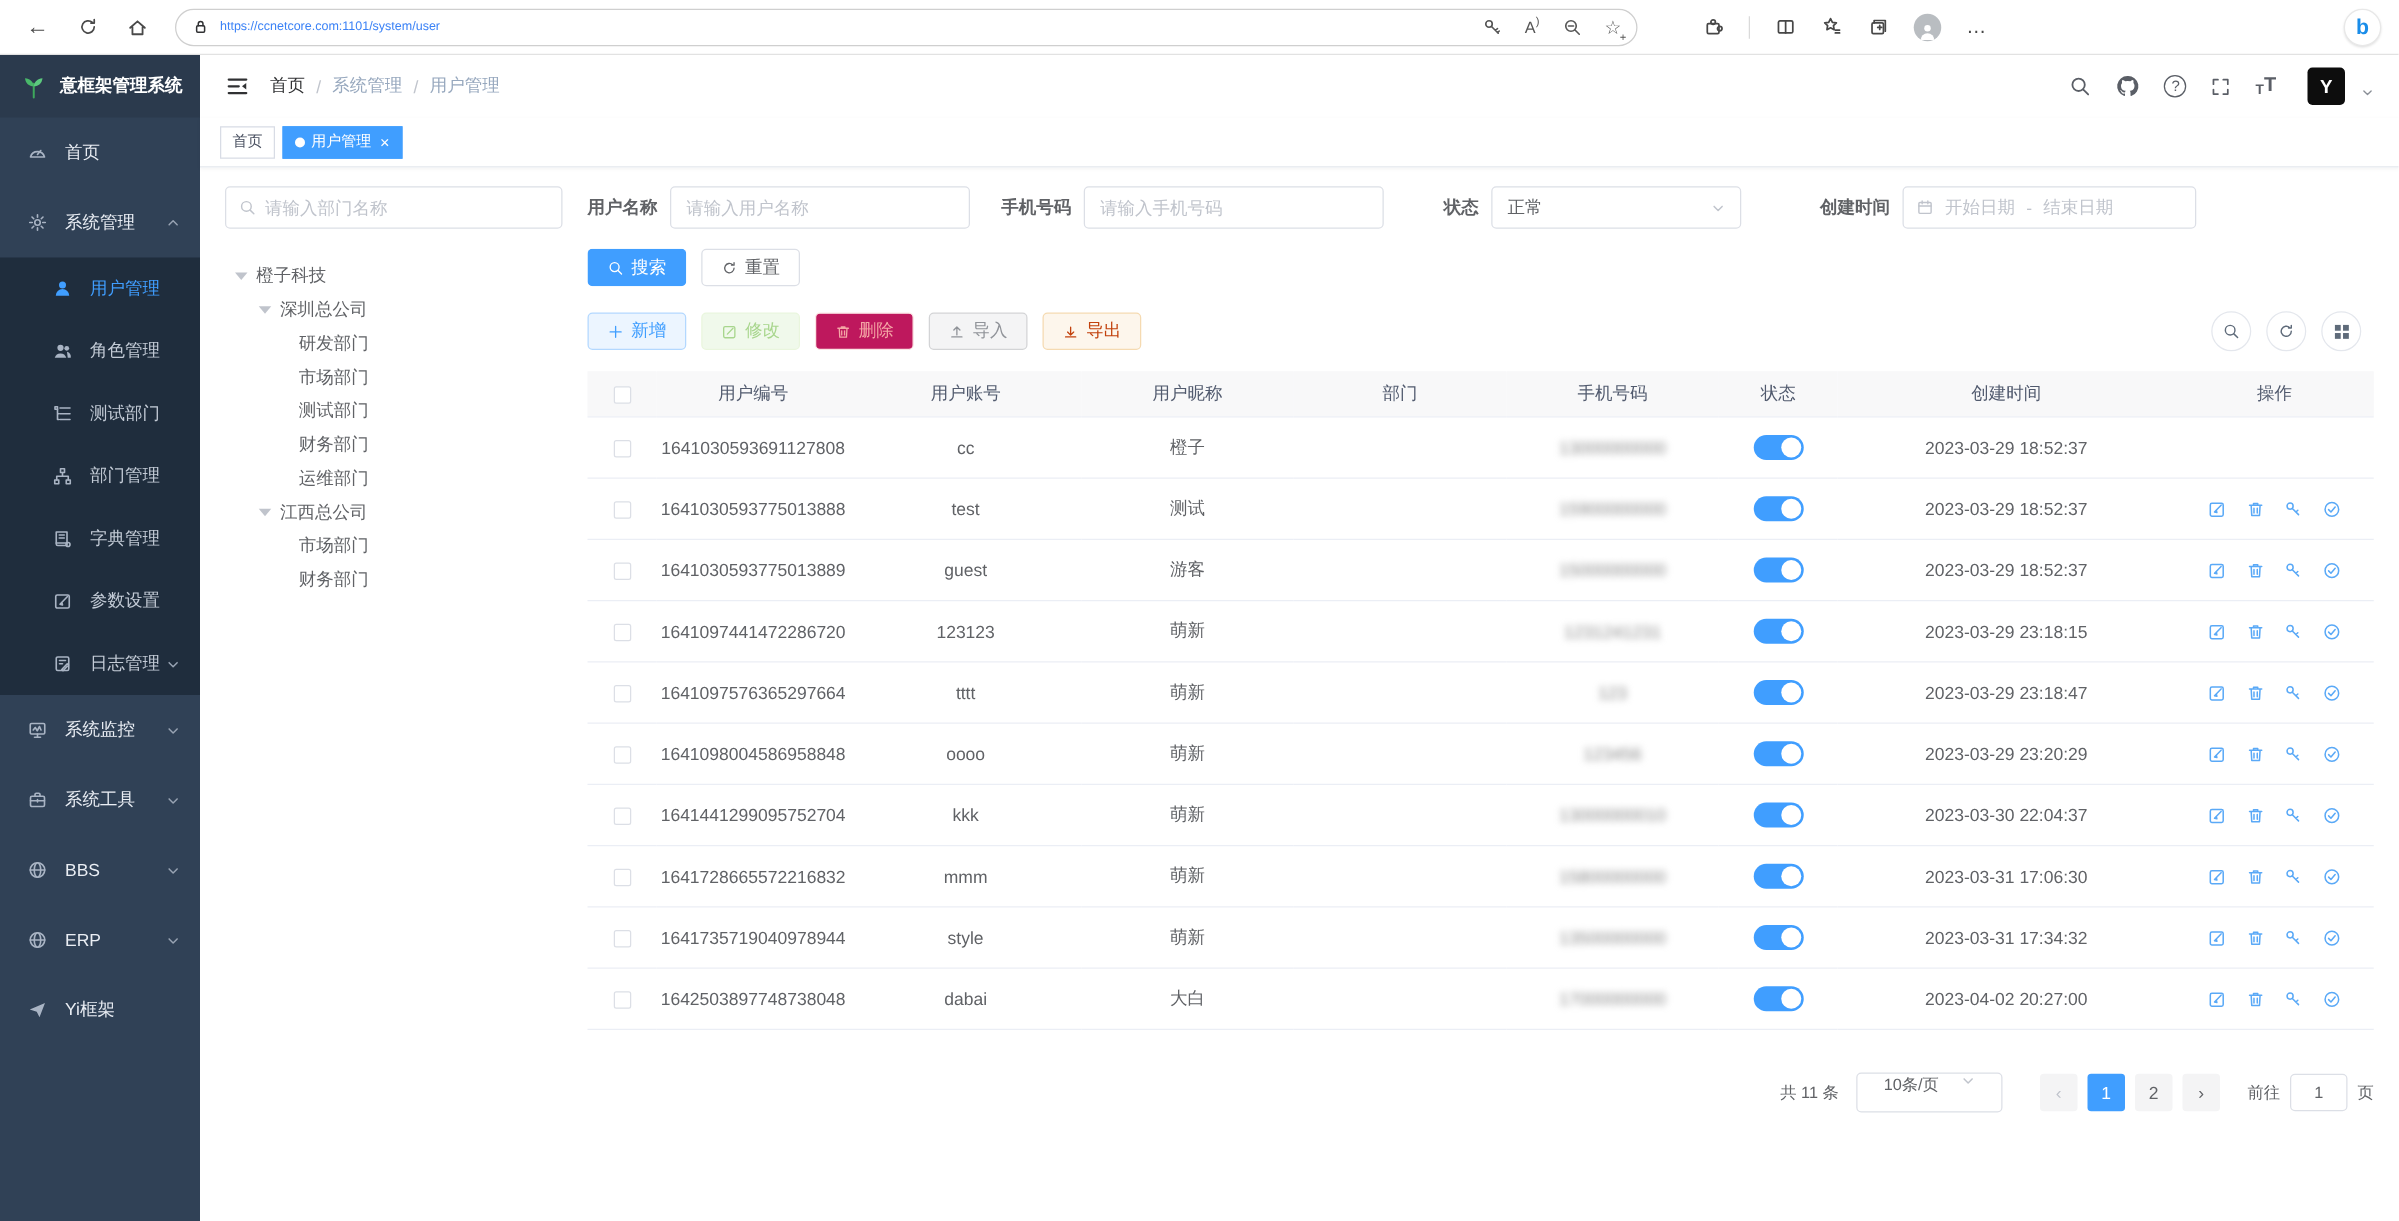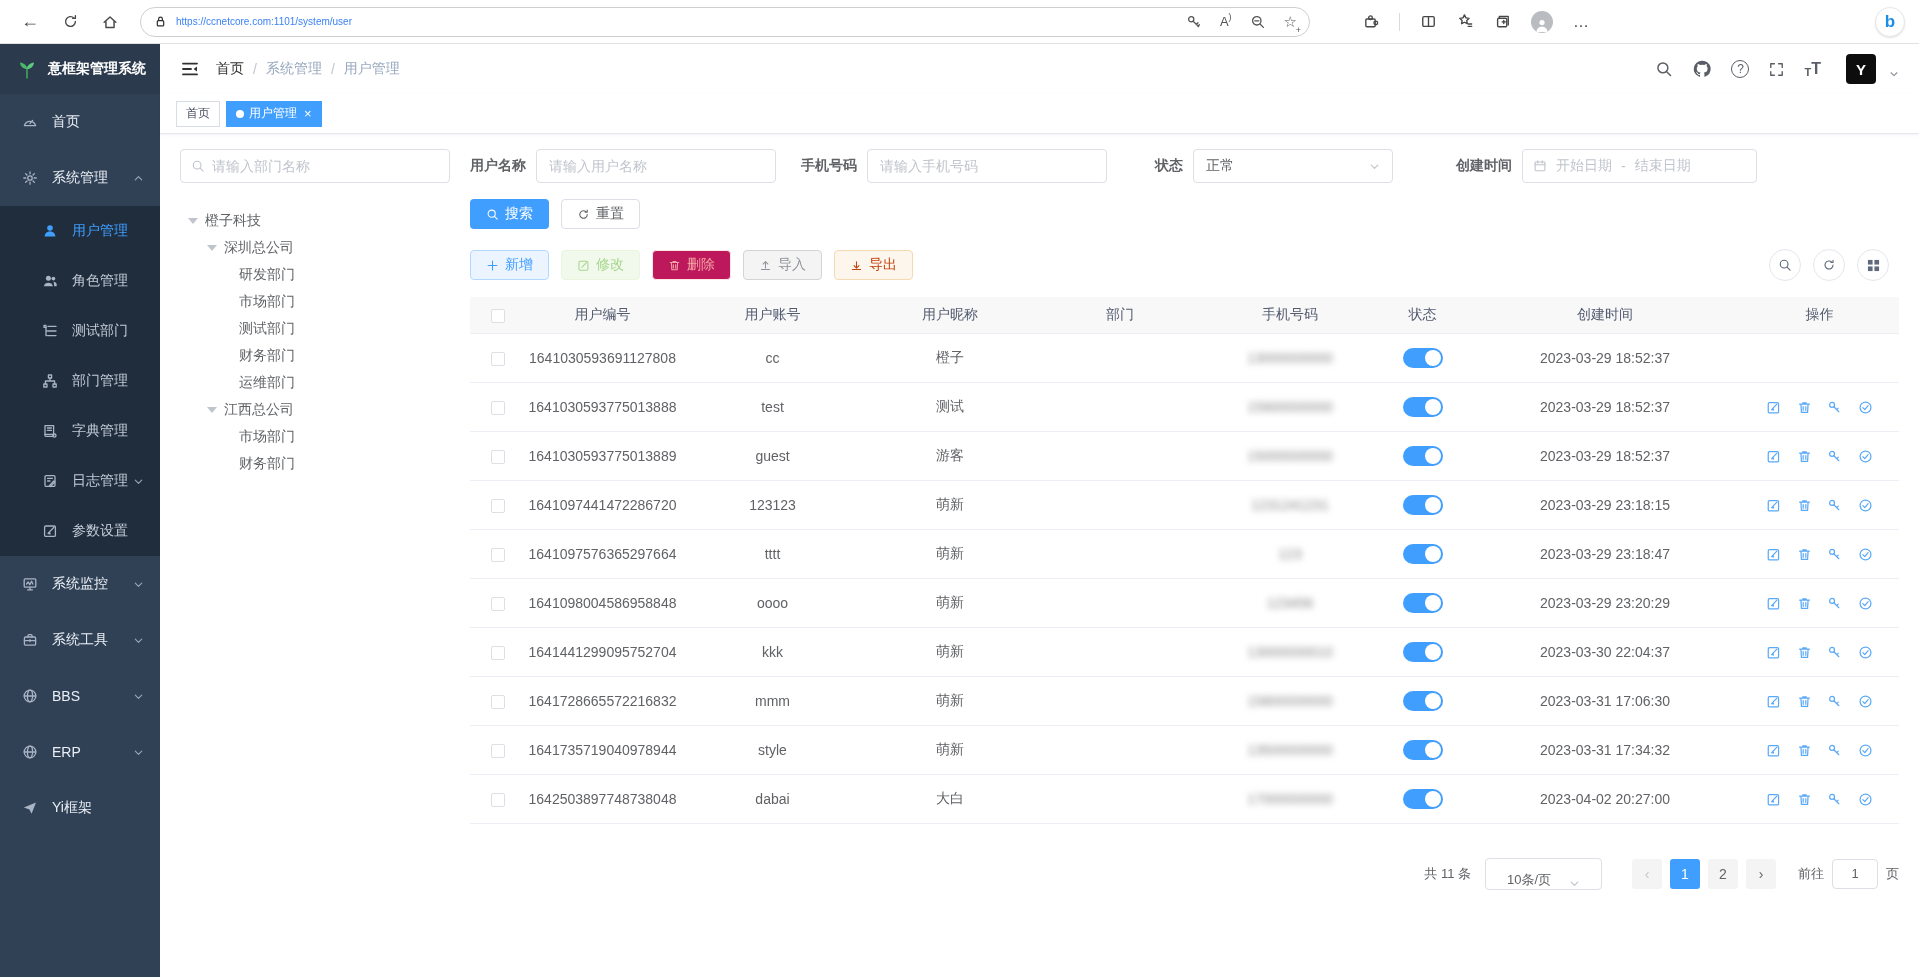--- a/index.html
+++ b/index.html
@@ -103,21 +103,21 @@
 .grid th{background:#f8f8f9;color:#515a6e;font-weight:normal;height:36px;border-bottom:1px solid #ebeef5;text-align:center}
 .grid td{height:49px;border-bottom:1px solid #ebeef5;text-align:center;white-space:nowrap;overflow:hidden}
 .cb{display:inline-block;width:14px;height:14px;border:1px solid #dcdfe6;border-radius:2px;background:#fff;cursor:pointer;vertical-align:middle}
 .blurred{filter:blur(3px);color:#8a8a8a}
 .toggle{display:inline-block;width:40px;height:20px;border-radius:10px;background:#409eff;position:relative;cursor:pointer;vertical-align:middle}
 .knob{position:absolute;right:2px;top:2px;width:16px;height:16px;border-radius:50%;background:#fff}
 .op{display:inline-flex;margin:0 6px;color:#5aa9f7;cursor:pointer;vertical-align:middle}
 
 .pager{margin-top:34px;display:flex;align-items:center;justify-content:flex-end;font-size:13px;color:#606266;padding-bottom:24px}
 .pager .total{margin-right:14px}
-.psel{width:117px;height:32px;border:1px solid #dcdfe6;border-radius:4px;display:flex;align-items:flex-end;justify-content:center;gap:18px;color:#606266;cursor:pointer;margin-right:22px}
+.psel{width:117px;height:32px;border:1px solid #dcdfe6;border-radius:4px;display:flex;align-items:flex-start;justify-content:center;gap:18px;color:#606266;cursor:pointer;margin-right:22px}
 .psel .sc{color:#c0c4cc}
 .pbtn{min-width:30px;height:30px;border-radius:3px;background:#f4f4f5;display:inline-flex;align-items:center;justify-content:center;font-size:14px;margin-left:8px;cursor:pointer}
 .pbtn.prev{color:#c0c4cc}
 .pbtn.page{color:#606266}
 .pbtn.active{background:#409eff;color:#fff}
 .goto-lbl{margin:0 8px 0 22px}
 .goto-input{width:46px;height:30px;border:1px solid #dcdfe6;border-radius:4px;text-align:center;font-size:13px;color:#606266;outline:0}
 .goto-unit{margin-left:8px}
 </style>
 </head>
@@ -287,39 +287,39 @@
                 <path d="M3 2.6h8.6v10.8H4.2A1.2 1.2 0 0 1 3 12.2z"></path>
                 <path d="M3 11.4h8.6M5.4 5h4M5.4 7.4h4"></path>
                 <circle cx="12.4" cy="12.6" r="1.6"></circle>
               </svg>
             </span>
           <span>字典管理</span>
         </div>
         <div class="s-item">
           <span class="mi">
               <svg class="st" width="16" height="16" viewBox="0 0 16 16">
+                <rect x="2.6" y="3" width="10.8" height="10.4" rx="1.2"></rect>
+                <path d="M6 10.4 12 4.2M6 10.4l2 .5-.5-2z"></path>
+              </svg>
+            </span>
+          <span>参数设置</span>
+        </div>
+        <div class="s-item">
+          <span class="mi">
+              <svg class="st" width="16" height="16" viewBox="0 0 16 16">
                 <rect x="3" y="2.6" width="10" height="10.8" rx="1.2"></rect>
                 <path d="M5.6 5.4h4.8M5.6 8h2.4M7.4 12.6l4.4-4.6 1 1-4.4 4.6z"></path>
               </svg>
             </span>
           <span>日志管理</span>
           <span class="caret">
               <svg class="st" width="11" height="11" viewBox="0 0 12 12">
                 <polyline points="2.5 4.5 6 8 9.5 4.5"></polyline>
               </svg>
             </span>
-        </div>
-        <div class="s-item">
-          <span class="mi">
-              <svg class="st" width="16" height="16" viewBox="0 0 16 16">
-                <rect x="2.6" y="3" width="10.8" height="10.4" rx="1.2"></rect>
-                <path d="M6 10.4 12 4.2M6 10.4l2 .5-.5-2z"></path>
-              </svg>
-            </span>
-          <span>参数设置</span>
         </div>
       </div>
       <div class="m-item">
         <span class="mi">
             <svg class="st" width="16" height="16" viewBox="0 0 16 16">
               <rect x="2.2" y="2.8" width="11.6" height="8.4" rx="1"></rect>
               <path d="M4.6 8l1.6-2 1.6 2.6 1.8-3.4 1.2 2.8M8 11.2v2M5.6 13.8h4.8"></path>
             </svg>
           </span>
         <span>系统监控</span>

